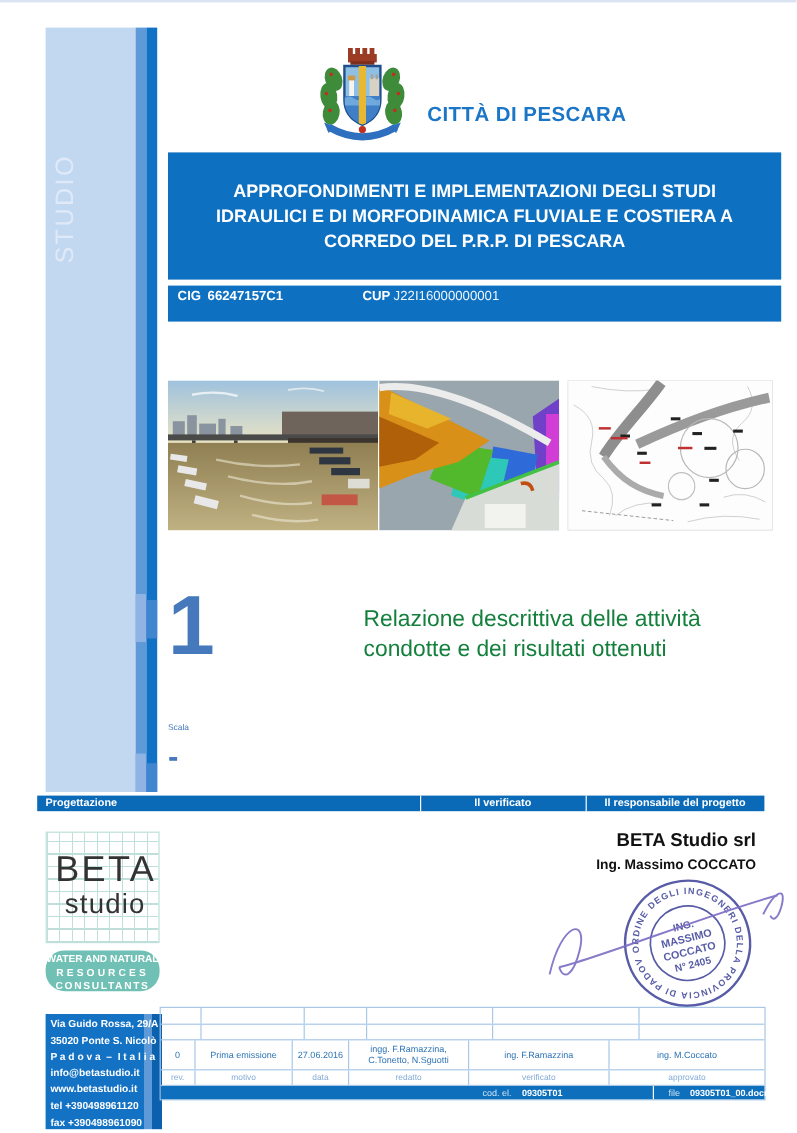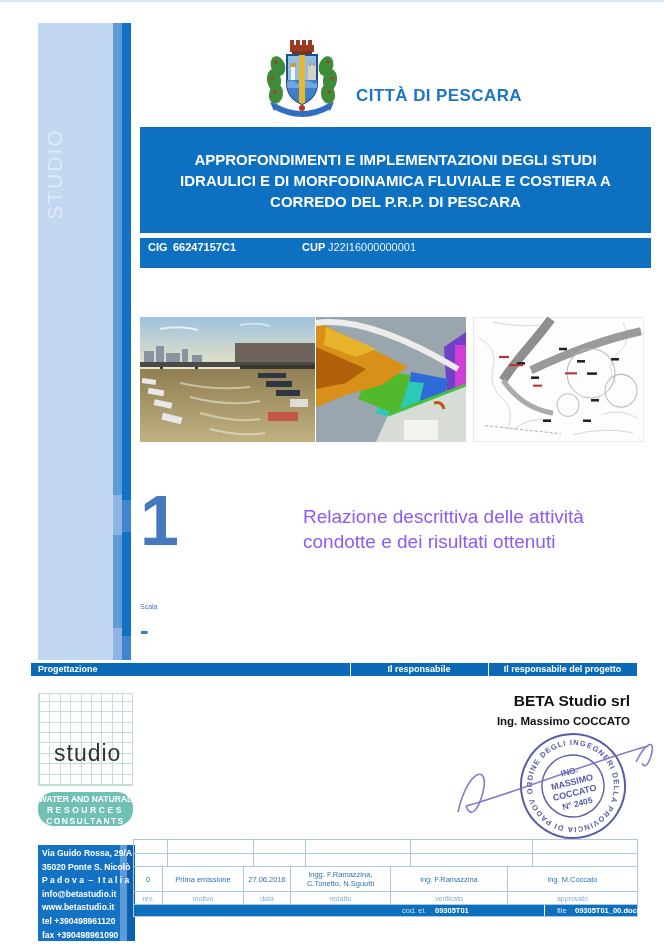--- a/index.html
+++ b/index.html
@@ -43,21 +43,21 @@
 
   
   .photo{position:absolute;top:317px;height:125px;}
   #photo1{left:140px;width:175px;}
   #photo2{left:316px;width:150px;}
   #photo3{left:473px;width:171px;}
 
   
   #doc-number{position:absolute;left:140px;top:486px;font-size:70px;font-weight:bold;
               color:#4678BC;line-height:70px;}
-  #doc-title{position:absolute;left:303px;top:504px;width:345px;color:#8b5cf6;
+  #doc-title{position:absolute;left:303px;top:504px;width:345px;color:#15803d;
              font-size:19px;line-height:25px;}
   #scala-label{position:absolute;left:140px;top:603px;font-size:7px;color:#4678BC;}
   #scala-value{position:absolute;left:140px;top:615px;font-size:26px;font-weight:bold;color:#4678BC;}
 
   
   #roles-bar{position:absolute;left:31px;top:663px;width:606px;height:13px;background:#0B6AB8;
              color:#fff;font-size:9px;font-weight:bold;line-height:13px;}
   #roles-left{position:absolute;left:7px;top:0;}
   #roles-center{position:absolute;left:319px;width:138px;text-align:center;top:0;}
   #roles-right{position:absolute;left:457px;width:149px;text-align:center;top:0;}
@@ -301,26 +301,27 @@
   <div id="doc-title" data-name="document-title">
     <div data-name="document-title-line">Relazione descrittiva delle attività</div>
     <div data-name="document-title-line">condotte e dei risultati ottenuti</div>
   </div>
   <div id="scala-label" data-name="scale-label">Scala</div>
   <div id="scala-value" data-name="scale-value">-</div>
 
   <div id="roles-bar" data-name="roles-bar">
     <span id="roles-left" data-name="roles-bar-progettazione">Progettazione</span>
     <div class="roles-div" style="left:319px;" data-name="roles-bar-divider"></div>
-    <span id="roles-center" data-name="roles-bar-progettista">Il responsabile</span>
+    <span id="roles-center" data-name="roles-bar-progettista">Il verificato</span>
     <div class="roles-div" style="left:457px;" data-name="roles-bar-divider"></div>
     <span id="roles-right" data-name="roles-bar-responsabile">Il responsabile del progetto</span>
   </div>
 
   <div id="beta-logo" data-name="beta-studio-logo">
+    <span id="beta-word1" data-name="logo-word-beta">BETA</span>
     <span id="beta-word2" data-name="logo-word-studio">studio</span>
   </div>
   <div id="beta-tagline" data-name="company-tagline">
     <div data-name="tagline-line">WATER AND NATURAL</div>
     <div data-name="tagline-line">RESOURCES</div>
     <div data-name="tagline-line">CONSULTANTS</div>
   </div>
 
   <div id="company-name" data-name="company-name">BETA Studio srl</div>
   <div id="engineer-name" data-name="engineer-name">Ing. Massimo COCCATO</div>

